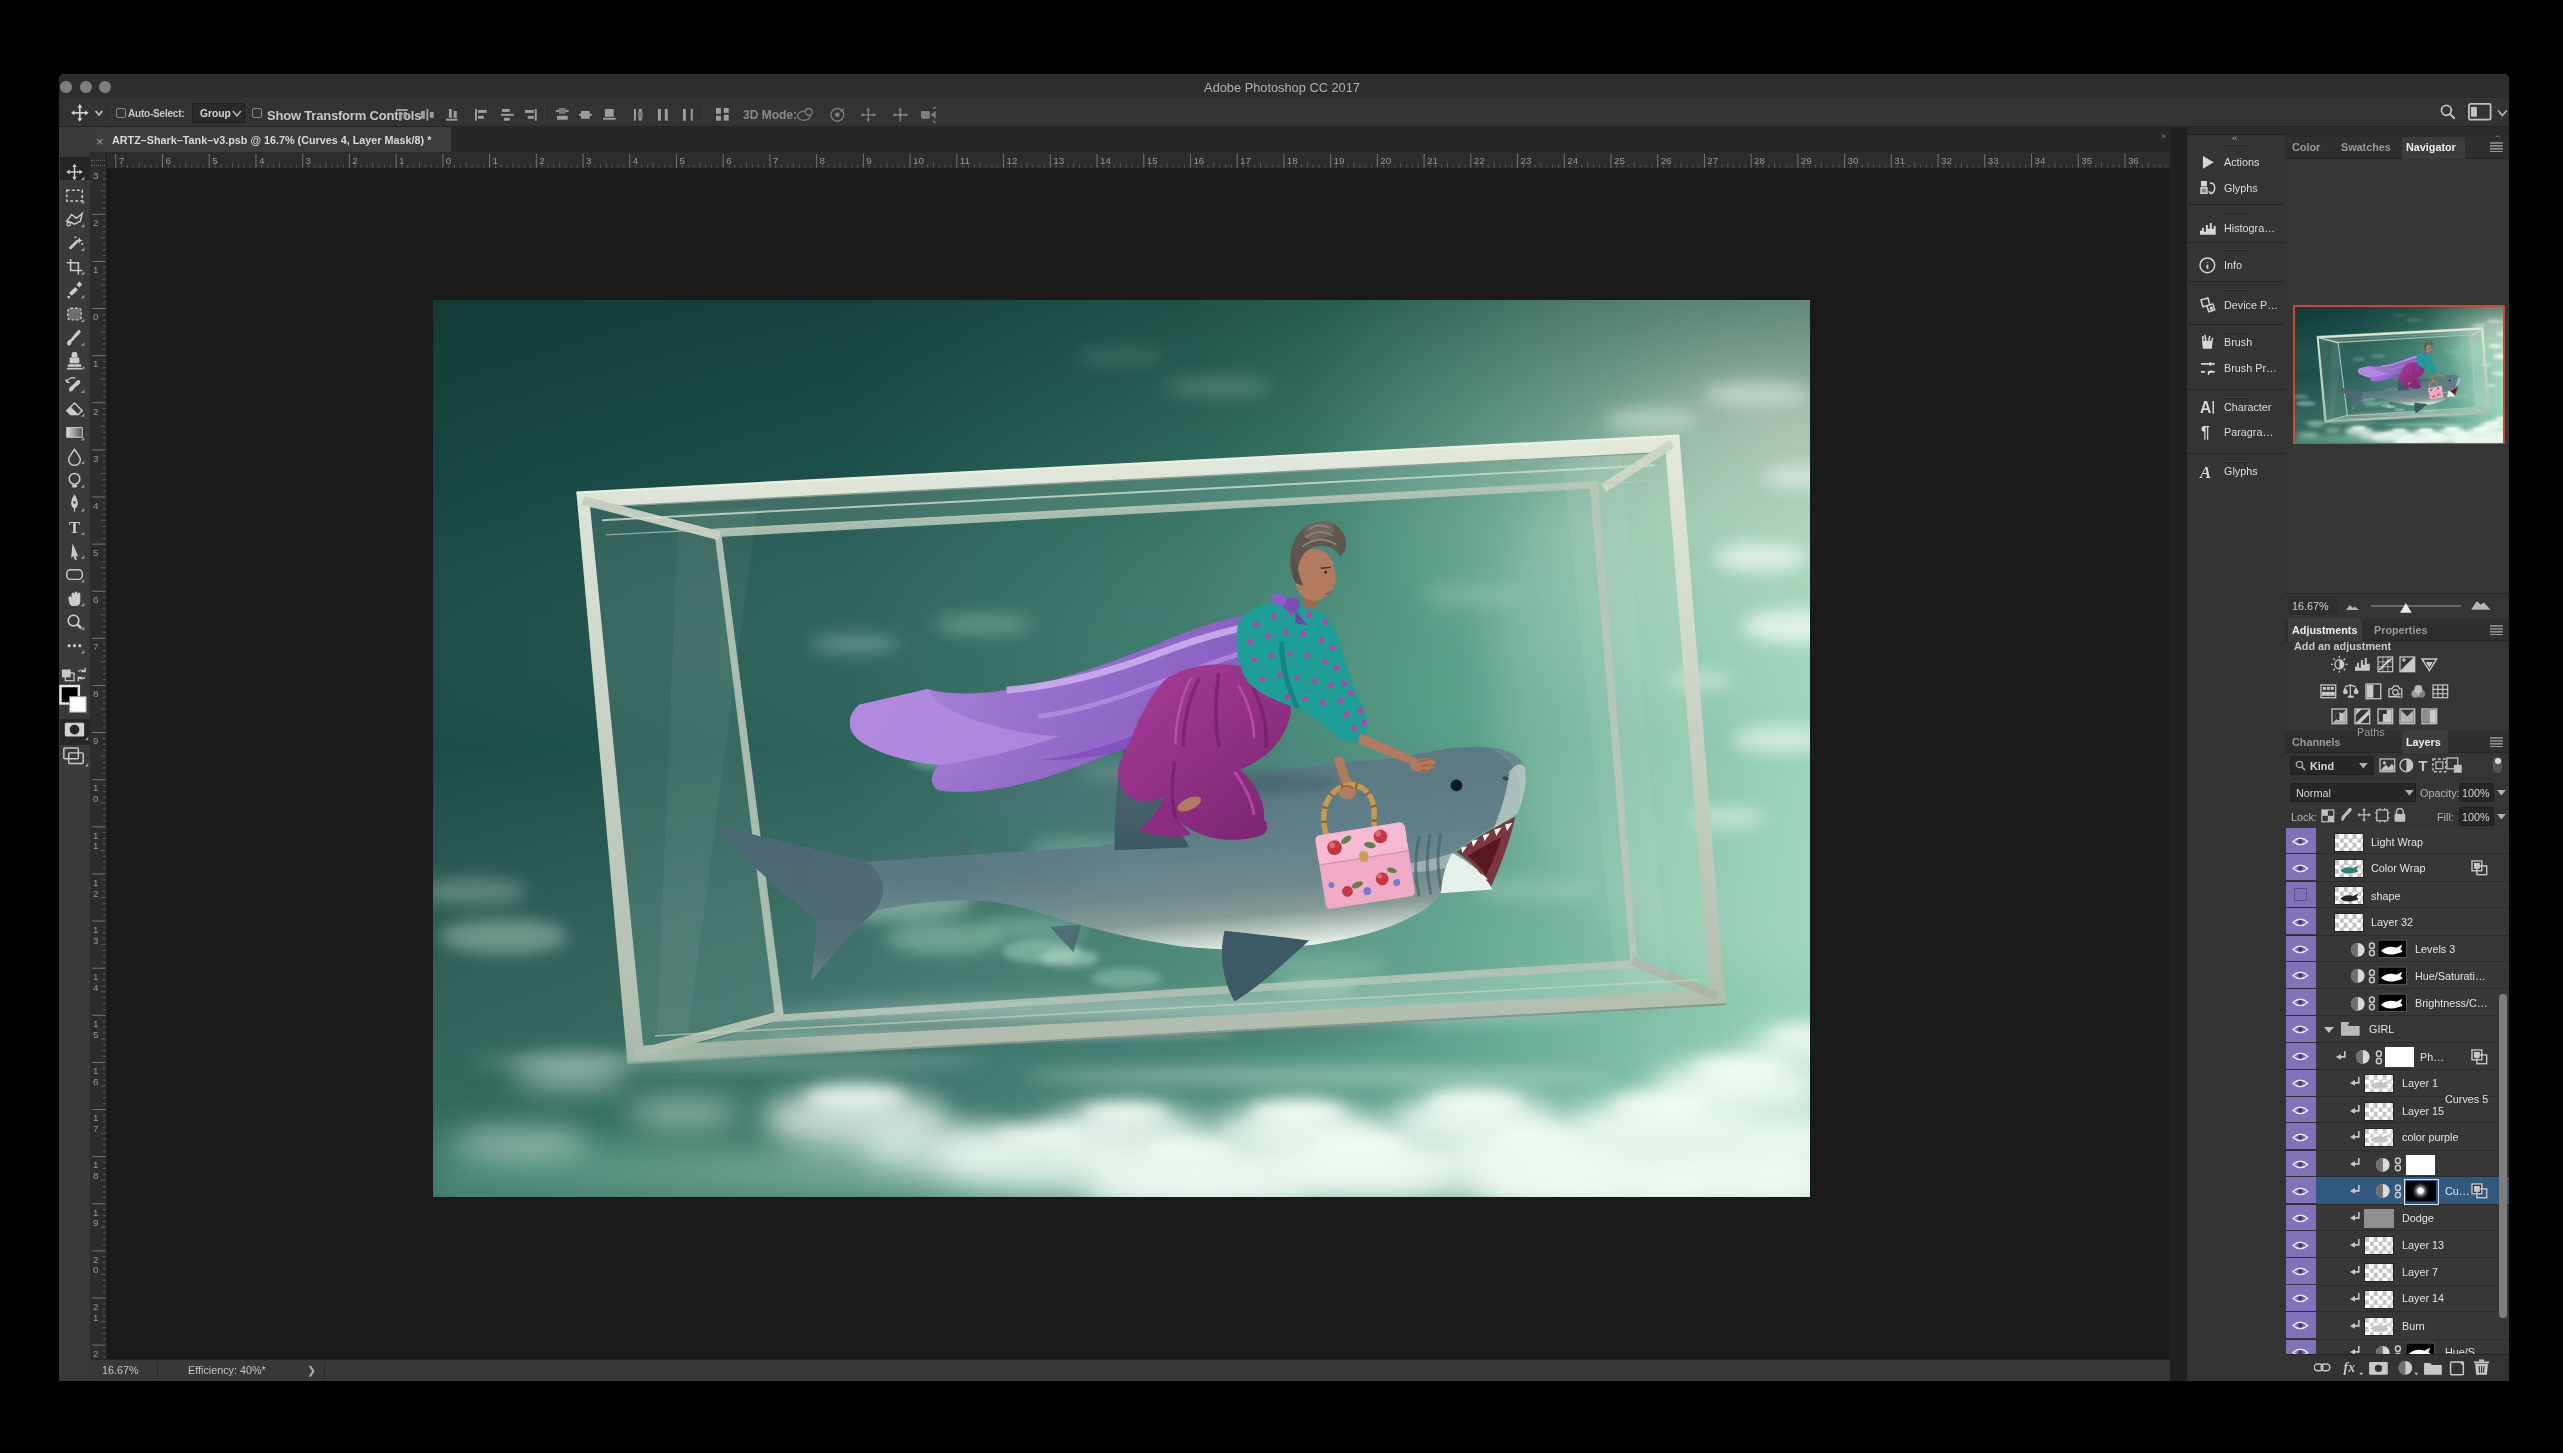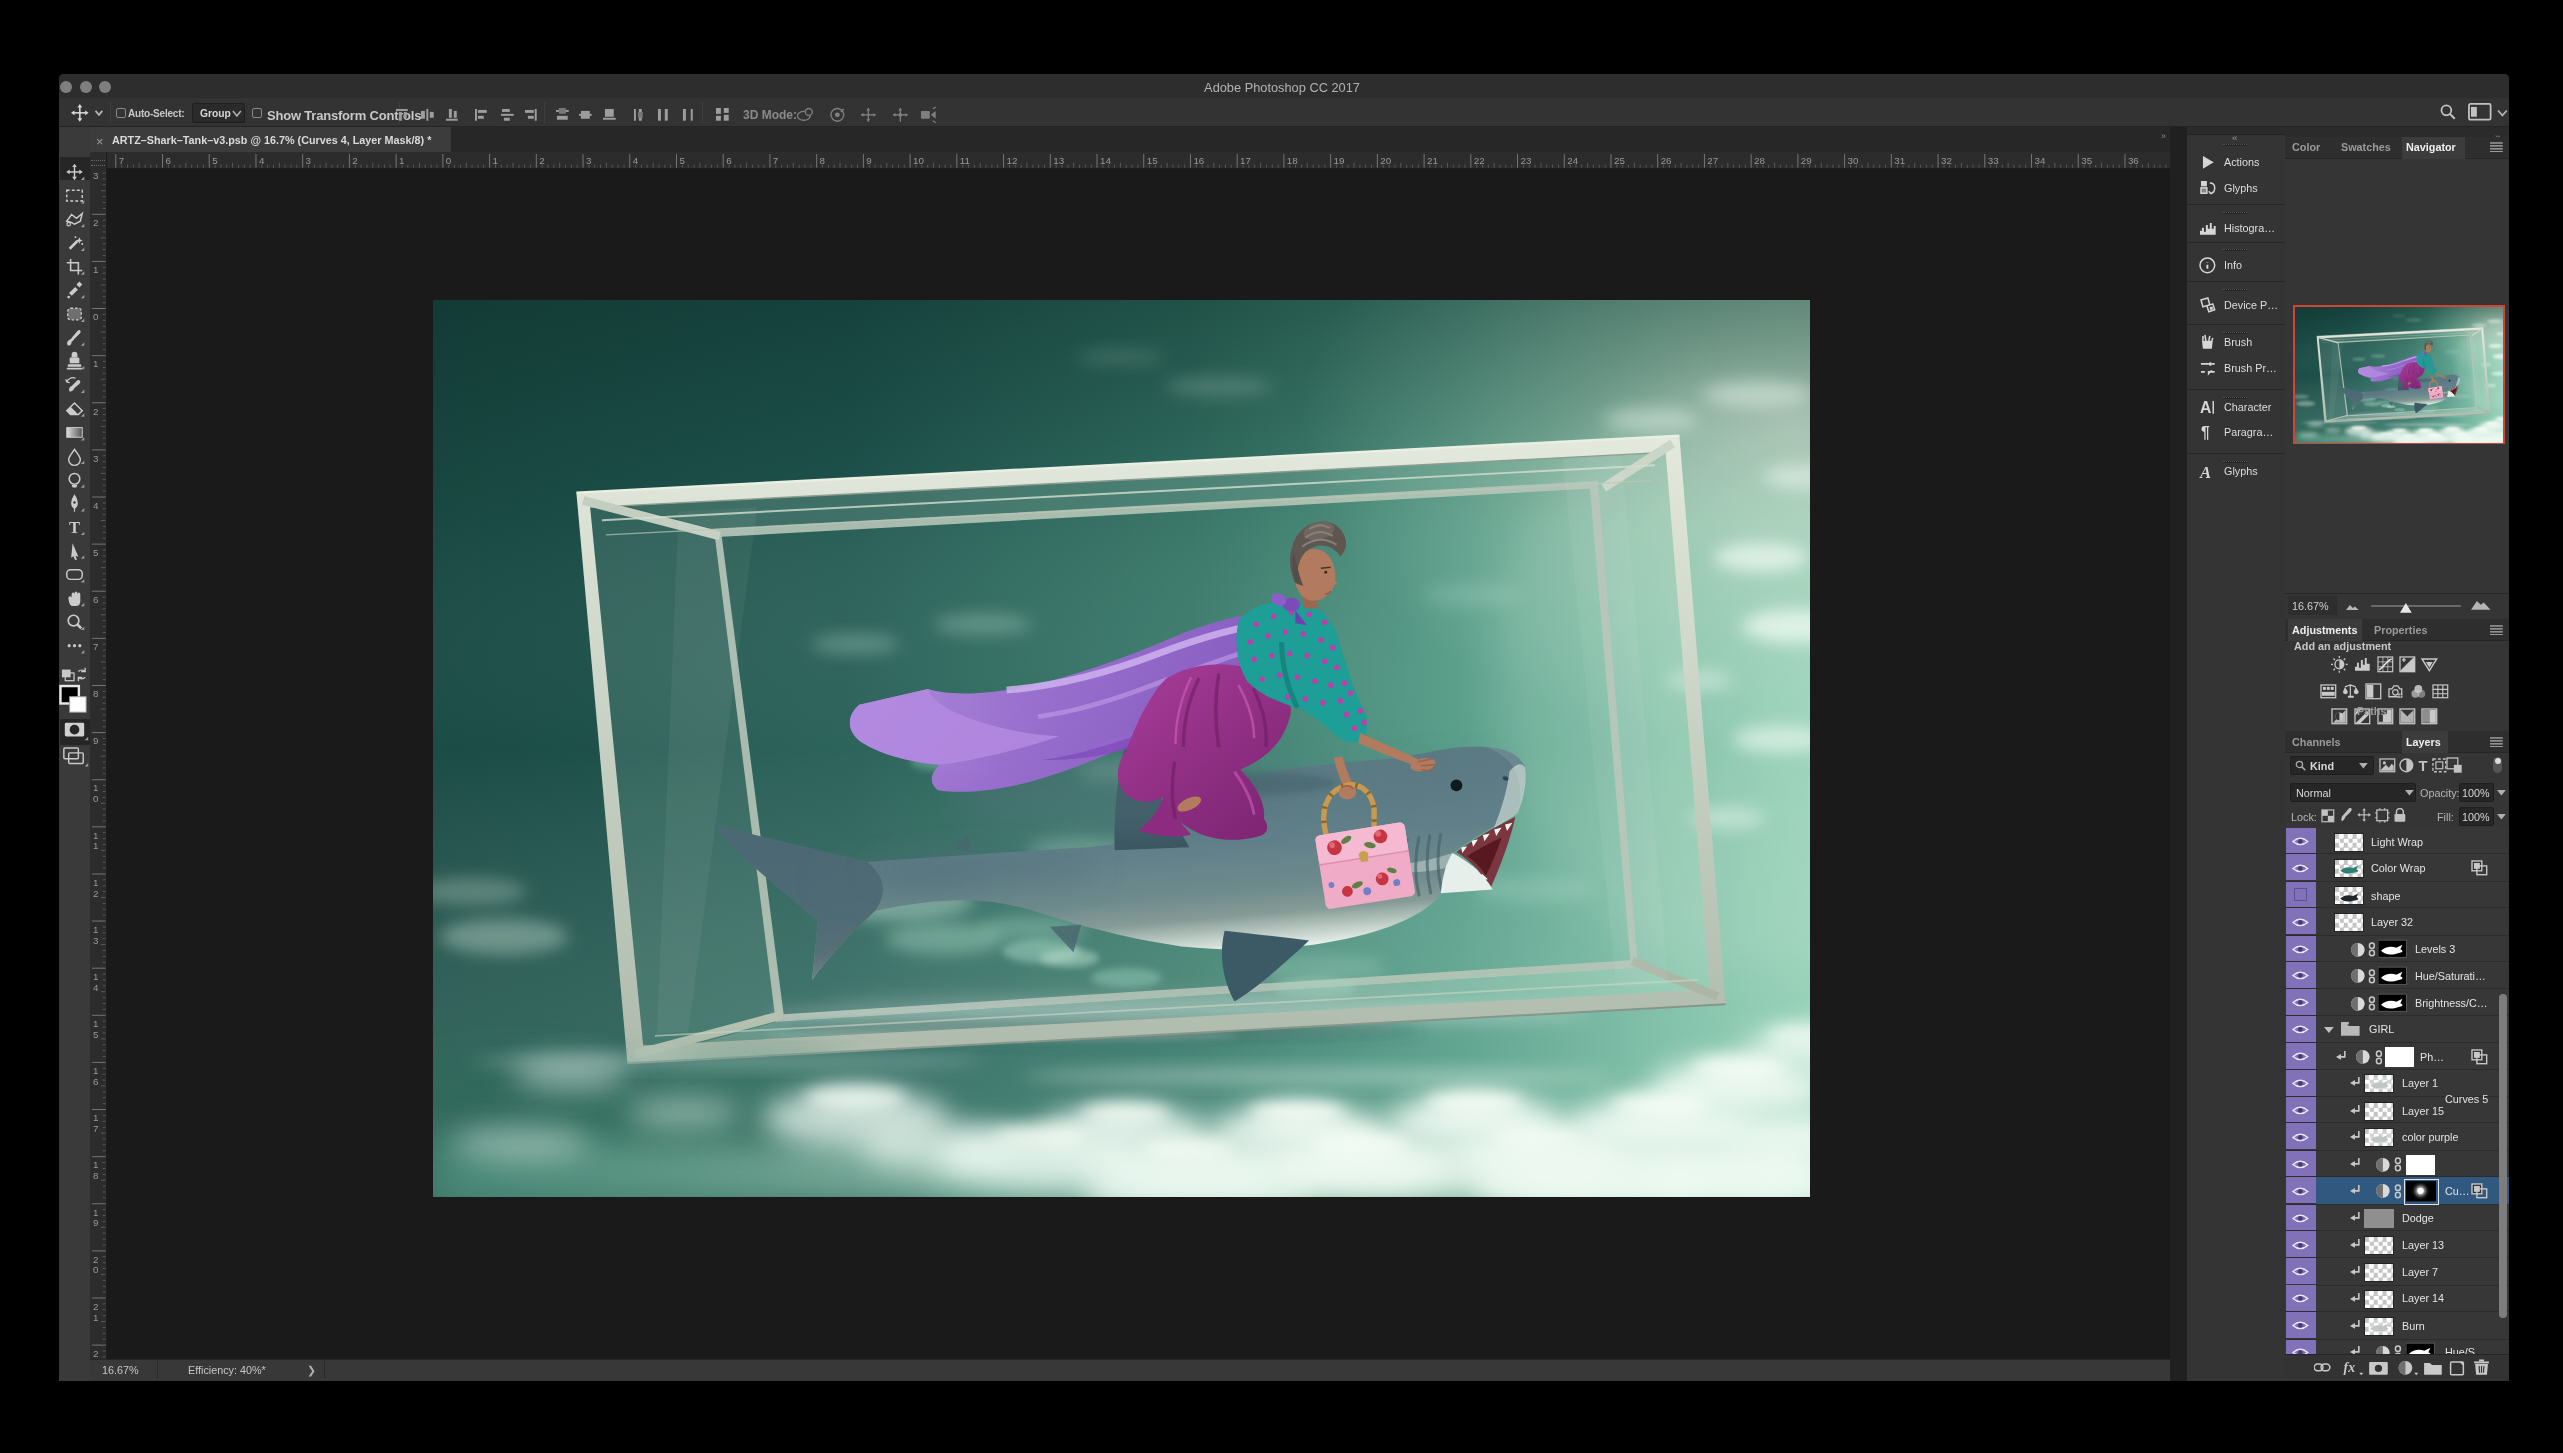--- a/index.html
+++ b/index.html
@@ -1536,21 +1536,21 @@
   </svg>
 <svg class="abs" style="left:2421px;top:708px" width="16.7" height="16.7" viewBox="0 0 17 17">
     <g fill="#c9c9c9" stroke="none">
       <rect x="1" y="1" width="15" height="15" fill="none" stroke="#c9c9c9" stroke-width="1.3"></rect>
       <rect x="2" y="2" width="13" height="13" opacity="0.6"></rect>
       <rect x="9" y="2" width="6" height="13"></rect>
     </g>
   </svg>
 <div class="abs" style="left:2285px;top:731px;width:224px;height:21.6px;background:#2e2e2e;border-bottom:1px solid #262626"></div>
 <div class="abs txt" style="left:2292px;top:736px;color:#9b9b9b;font-weight:bold">Channels</div>
-<div class="abs txt" style="left:2357px;top:705px;color:#9b9b9b;font-weight:bold">Paths</div>
+<div class="abs txt" style="left:2357px;top:726px;color:#9b9b9b;font-weight:normal">Paths</div>
 <div class="abs" style="left:2402px;top:731px;width:46px;height:21.6px;background:#3c3c3c"></div>
 <div class="abs txt" style="left:2406px;top:736px;color:#f0f0f0;font-weight:bold">Layers</div>
 <svg class="abs" style="left:2490px;top:737px" width="12.8" height="9.8" viewBox="0 0 13 10">
     <g stroke="#b0b0b0" stroke-width="1.3">
       <line x1="0" y1="1" x2="13" y2="1"></line>
       <line x1="0" y1="4" x2="13" y2="4"></line>
       <line x1="0" y1="7" x2="13" y2="7"></line>
       <line x1="0" y1="10" x2="13" y2="10"></line>
     </g>
   </svg>

